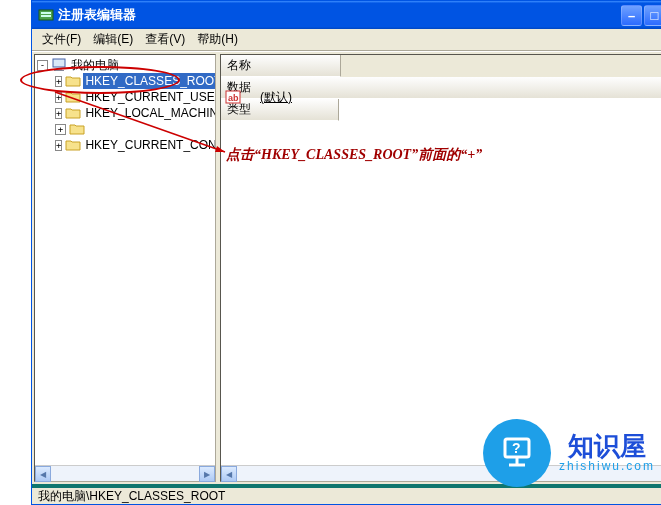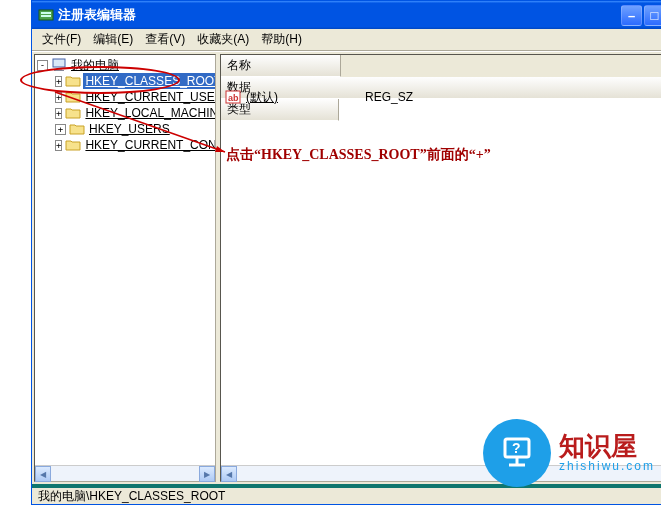--- a/index.html
+++ b/index.html
@@ -21,53 +21,53 @@
 .content { flex:1; display:flex; border-top:1px solid #fff; }
 .pane { background:#fff; border:1px inset #aca899; margin:2px; position:relative; display:flex; flex-direction:column; }
 .pane.left { width: 182px; }
 .pane.right { flex:1; }
 
 .tree { flex:1; overflow:hidden; padding: 2px 0 2px 2px; font-size:12px; line-height:16px; white-space:nowrap; }
 .tnode { display:flex; align-items:center; height:16px; }
 .exp { width:11px; height:11px; border:1px solid #888; background:#fff; display:inline-flex; align-items:center; justify-content:center; font-size:9px; line-height:9px; font-family:monospace; margin-right:3px; color:#000; }
 .ficon { width:16px; height:14px; margin-right:2px; display:inline-block; }
 .ficon svg { display:block; }
-.tlabel { padding: 0 2px; text-decoration: underline; }
+.tlabel { padding: 0 2px; }
 .tlabel.sel { background:#316ac5; color:#fff; }
 .ind1 { padding-left: 0px; }
 .ind2 { padding-left: 18px; }
 
 .list-header { height:32px; display:flex; background:#ece9d8; border-bottom:1px solid #aca899;flex-direction:column; }
 .col { border-right:1px solid #aca899; border-bottom:1px solid #fff; padding:2px 6px; background:linear-gradient(#fefefe,#e5e2d6); font-size:12px; }
 .col.name { width:120px; }
 .col.type { width:118px; }
 .col.data { flex:1; }
 
 .list-body { flex:1; padding:2px 4px; }
 .row { display:flex; align-items:center; height:16px; }
-.cell.name { width:140px; display:flex; align-items:center; gap:5px;text-decoration:underline; }
+.cell.name { width:128px; display:flex; align-items:center; gap:19px;text-decoration:underline; }
 .cell.type { width:118px; }
 .cell.data { flex:1; }
 .vicon { width:16px; height:16px; display:inline-flex; align-items:center; justify-content:center; }
 
 .hscroll { height:16px; background:#e8e8e8; display:flex; border-top:1px solid #ccc; }
 .sbtn { width:16px; height:16px; background:linear-gradient(#dbeaff,#aecaf5); border:1px solid #8aa9dd; display:flex; align-items:center; justify-content:center; font-size:9px; color:#4a6; }
 .sbtn.l::before { content:"◀"; color:#5577aa; font-size:8px;}
 .sbtn.r::before { content:"▶"; color:#5577aa; font-size:8px;}
 .strack { flex:1; background:#eef3fb; }
 
 .statusbar { height:20px; background:#ece9d8; border-top:4px solid #0f766e; padding:2px 6px; font-size:12px; display:flex; align-items:center; }
 
 .annot-ellipse { position:absolute; left:20px; top:66px; width:160px; height:28px; border:2px solid #cc0000; border-radius:50%; pointer-events:none; }
 .annot-line { position:absolute; pointer-events:none; }
-.annot-text { position:absolute; color:#a00000; font-weight:bold; font-size:14px; font-family:"KaiTi","楷体",serif; pointer-events:none; }
+.annot-text { position:absolute; color:#a00000; font-style:italic; font-weight:bold; font-size:14px; font-family:"KaiTi","楷体",serif; pointer-events:none; }
 
 .watermark { position:absolute; right:6px; bottom:18px; display:flex; align-items:center; gap:8px; pointer-events:none; }
 .wm-badge { width:68px; height:68px; border-radius:50%; background:#1e9fe8; display:flex; align-items:center; justify-content:center; }
-.wm-text { color:#b91c1c; font-weight:bold; font-size:26px; font-family:"Microsoft YaHei",sans-serif; text-align:left; line-height:1; }
+.wm-text { color:#1d4ed8; font-weight:bold; font-size:26px; font-family:"Microsoft YaHei",sans-serif; text-align:center; line-height:1; }
 .wm-sub { color:#1e9fe8; font-size:12px; letter-spacing:2px; font-family:Arial; }
 </style>
 </head>
 <body>
 
 <div class="window">
 
   <div class="titlebar">
     <span class="icon">
       <svg width="16" height="16" viewBox="0 0 16 16">
@@ -81,21 +81,20 @@
       <div class="tbtn min">–</div>
       <div class="tbtn max">□</div>
       <div class="tbtn close">×</div>
     </div>
   </div>
 
   <div class="menubar">
     <span class="mitem">文件(F)</span>
     <span class="mitem">编辑(E)</span>
     <span class="mitem">查看(V)</span>
-    <span class="mitem">收藏夹(A)</span>
     <span class="mitem">帮助(H)</span>
   </div>
 
   <div class="content">
 
     <div class="pane left">
       <div class="tree">
         <div class="tnode ind1">
           <span class="exp">-</span>
           <span class="ficon">
@@ -134,21 +133,20 @@
             </span>
           <span class="tlabel">HKEY_LOCAL_MACHINE</span>
         </div>
         <div class="tnode ind2">
           <span class="exp">+</span>
           <span class="ficon">
               <svg width="16" height="14" viewBox="0 0 16 14">
                 <path d="M1 3 L6 3 L7 4 L15 4 L15 12 L1 12 Z" fill="#f7e28c" stroke="#c9a227"></path>
               </svg>
             </span>
-          <span class="tlabel">HKEY_USERS</span>
         </div>
         <div class="tnode ind2">
           <span class="exp">+</span>
           <span class="ficon">
               <svg width="16" height="14" viewBox="0 0 16 14">
                 <path d="M1 3 L6 3 L7 4 L15 4 L15 12 L1 12 Z" fill="#f7e28c" stroke="#c9a227"></path>
               </svg>
             </span>
           <span class="tlabel">HKEY_CURRENT_CONFIG</span>
         </div>
@@ -170,21 +168,20 @@
         <div class="row">
           <div class="cell name">
             <span class="vicon">
                 <svg width="16" height="16" viewBox="0 0 16 16">
                   <rect x="1" y="2" width="14" height="12" fill="#fff" stroke="#c33"></rect>
                   <text x="3" y="12" font-size="9" fill="#c33" font-family="Arial" font-weight="bold">ab</text>
                 </svg>
               </span>
             <span>(默认)</span>
           </div>
-          <div class="cell type">REG_SZ</div>
           <div class="cell data"></div>
         </div>
       </div>
       <div class="hscroll">
         <div class="sbtn l"></div>
         <div class="strack"></div>
         <div class="sbtn r"></div>
       </div>
     </div>
 

